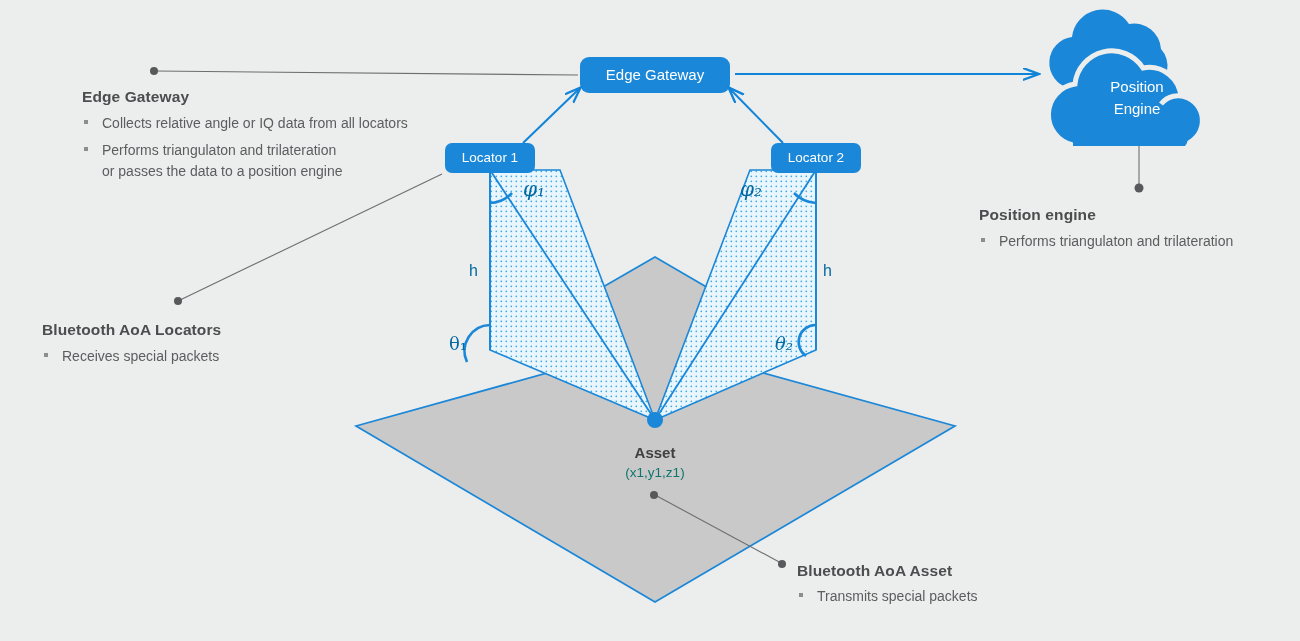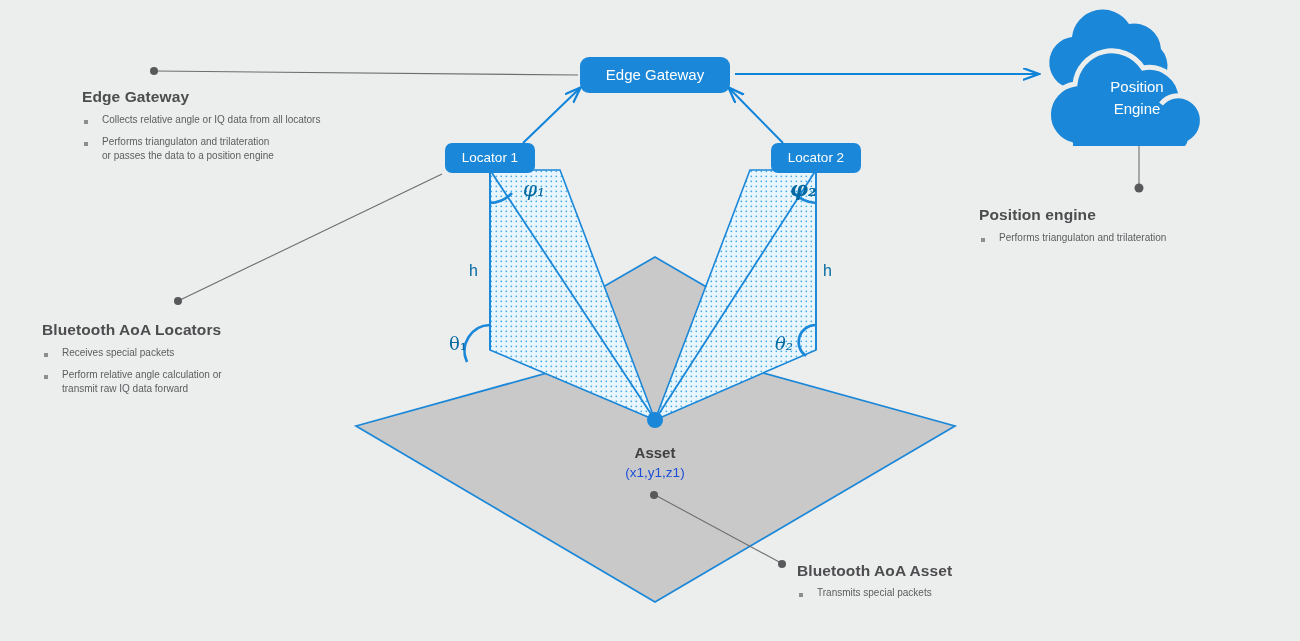--- a/index.html
+++ b/index.html
@@ -19,21 +19,21 @@
     margin:0 0 7px 0;
     font-size:15.5px;
     font-weight:bold;
     color:#4d4d4f;
     letter-spacing:0.1px;
   }
   .bullets{list-style:none;margin:0;padding:0;}
   .bullets li{
     position:relative;
     padding-left:20px;
-    font-size:10px;
+    font-size:14px;
     line-height:1.45;
     color:#5c5d5f;
     margin-bottom:7px;
   }
   .bullets li .bsq{
     position:absolute;left:2px;top:7px;
     width:4px;height:4px;background:#8c8d8f;
   }
   .bullets li:last-child{margin-bottom:0;}
 
@@ -54,33 +54,33 @@
   .lbl-gw{left:580px;top:57px;width:150px;height:36px;line-height:36px;font-size:15px;}
   .lbl-l1{left:445px;top:143px;width:90px;height:30px;line-height:30px;font-size:13.5px;}
   .lbl-l2{left:771px;top:143px;width:90px;height:30px;line-height:30px;font-size:13.5px;}
   .lbl-cloud{
     left:1085px;top:76px;width:104px;
     font-size:15px;line-height:22px;text-align:center;
   }
 
   .mathlbl{position:absolute;color:#0369a1;font-family:"DejaVu Serif",serif;}
   .lbl-phi1{left:523px;top:177px;font-size:20px;font-style:italic;}
-  .lbl-phi2{left:790px;top:177px;font-size:20px;font-style:italic;font-weight:bold;}
+  .lbl-phi2{left:740px;top:177px;font-size:20px;font-style:italic;}
   .lbl-th1{left:449px;top:333px;font-size:18px;}
   .lbl-th2{left:775px;top:333px;font-size:18px;font-style:italic;}
   .lbl-h1{left:469px;top:262px;font-size:16px;font-family:"Liberation Sans",sans-serif;font-style:normal;}
   .lbl-h2{left:823px;top:262px;font-size:16px;font-family:"Liberation Sans",sans-serif;font-style:normal;}
 
   .assetname{
     position:absolute;left:580px;top:444px;width:150px;
     text-align:center;color:#404040;font-weight:bold;font-size:15px;
   }
   .assetcoord{
     position:absolute;left:580px;top:465px;width:150px;
-    text-align:center;color:#1d4ed8;font-size:13.5px;
+    text-align:center;color:#0f766e;font-size:13.5px;
   }
 </style>
 </head>
 <body>
 
 <div id="stage">
 
   <svg class="diagram" viewBox="0 0 1300 641">
     <defs>
       <pattern id="dotbeam" width="5" height="5" patternUnits="userSpaceOnUse">
@@ -184,21 +184,20 @@
     <ul class="bullets">
         <li><span class="bsq"></span><span>Collects relative angle or IQ data from all locators</span></li>
         <li><span class="bsq"></span><span>Performs triangulaton and trilateration<br>or passes the data to a position engine</span></li>
       </ul>
   </div>
 
   <div class="blk blk-loc">
     <h3>Bluetooth AoA Locators</h3>
     <ul class="bullets">
         <li><span class="bsq"></span><span>Receives special packets</span></li>
-        <li><span class="bsq"></span><span>Perform relative angle calculation or<br>transmit raw IQ data forward</span></li>
       </ul>
   </div>
 
   <div class="blk blk-pos">
     <h3>Position engine</h3>
     <ul class="bullets">
         <li><span class="bsq"></span><span>Performs triangulaton and trilateration</span></li>
       </ul>
   </div>
 

